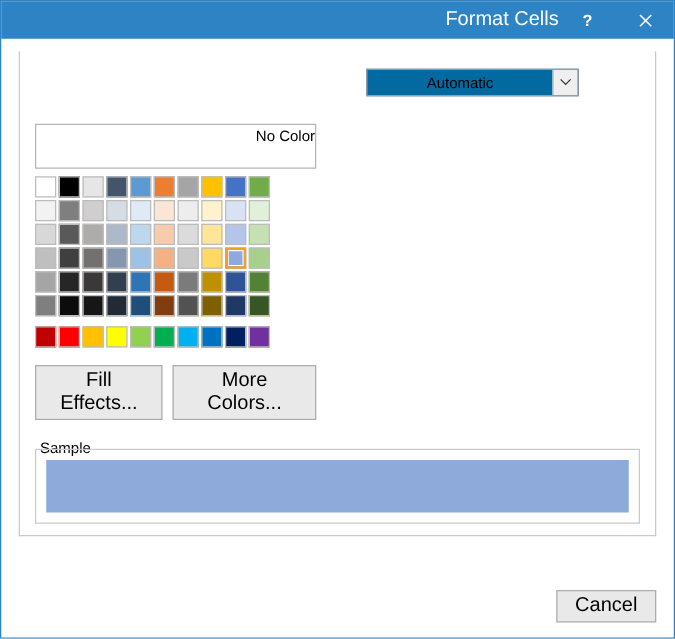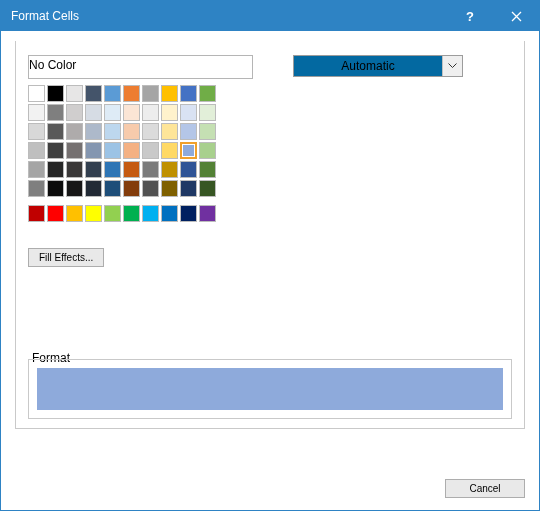--- a/index.html
+++ b/index.html
@@ -21,21 +21,21 @@
   }
   .titlebar {
     height: 30px;
     background: #2e83c4;
     color: #fff;
     display: flex;
     align-items: center;
     padding-left: 10px;
     position: relative;
   }
-  .titlebar .title { flex: 1; font-size: 12px; }
+  .titlebar .title { flex: 1; font-size: 16px; text-align: right; }
   .titlebar .btns { display: flex; }
   .titlebar .tbtn {
     width: 46px;
     height: 30px;
     display: flex;
     align-items: center;
     justify-content: center;
     color: #fff;
     font-size: 13px;
     cursor: pointer;
@@ -78,26 +78,27 @@
     height: 388px;
     position: relative;
   }
   .cols { display: flex; gap: 40px; }
   .leftcol { width: 225px; }
   .rightcol { flex: 1; }
   .label { margin-bottom: 4px; }
   .nocolor-row { display:flex; margin-bottom:6px; }
   .nocolor {
     flex:1;
-    height: 24px;
+    height: 36px;
     border: 1px solid #b5b5b5;
-    text-align: left;
+    text-align: right;
     line-height: 18px;
     background: #fff;
     cursor: pointer;
+    margin-top: 44px;
   }
   .swatch-grid {
     display: grid;
     grid-template-columns: repeat(10, 17px);
     grid-auto-rows: 17px;
     gap: 2px;
     margin-bottom: 8px;
   }
   .swatch-grid.standard { margin-top: 8px; }
   .swatch {
@@ -111,22 +112,21 @@
     box-shadow: 0 0 0 1px #fff inset;
   }
   .btnrow { display: flex; gap: 8px; margin-top: 14px; }
   .btn {
     border: 1px solid #adadad;
     background: #e9e9e9;
     padding: 3px 10px;
     min-width: 70px;
     text-align: center;
     cursor: pointer;
-    font-size: 10px;
-    margin-top: 12px;
+    font-size: 16px;
   }
   .btn.default {
     border: 2px solid #1e74c0;
     padding: 2px 9px;
     background: #e9e9e9;
   }
   .combo {
     height: 22px;
     display: flex;
     border: 1px solid #9c9c9c;
@@ -277,37 +277,38 @@
               <div class="swatch" style="background: rgb(255, 255, 0);"></div>
               <div class="swatch" style="background: rgb(146, 208, 80);"></div>
               <div class="swatch" style="background: rgb(0, 176, 80);"></div>
               <div class="swatch" style="background: rgb(0, 176, 240);"></div>
               <div class="swatch" style="background: rgb(0, 112, 192);"></div>
               <div class="swatch" style="background: rgb(0, 32, 96);"></div>
               <div class="swatch" style="background: rgb(112, 48, 160);"></div>
             </div>
           <div class="btnrow">
             <div class="btn">F<span class="u">i</span>ll Effects...</div>
+            <div class="btn"><span class="u">M</span>ore Colors...</div>
           </div>
         </div>
         <div class="rightcol">
           <div class="block">
             <div class="combo">
               <div class="val">Automatic</div>
               <div class="arrow">
                 <svg width="9" height="6" viewBox="0 0 9 6">
                     <path d="M0.5 0.5 L4.5 4.5 L8.5 0.5" stroke="#333" fill="none" stroke-width="1"></path>
                   </svg>
               </div>
             </div>
           </div>
         </div>
       </div>
 
-      <div class="sample-label">Format</div>
+      <div class="sample-label">Sample</div>
       <div class="sample-box">
         <div class="sample-swatch" id="sample-swatch" style="background: rgb(142, 170, 219);"></div>
       </div>
     </div>
 
 
     <div class="footer">
       <div class="btn">Cancel</div>
     </div>
 

